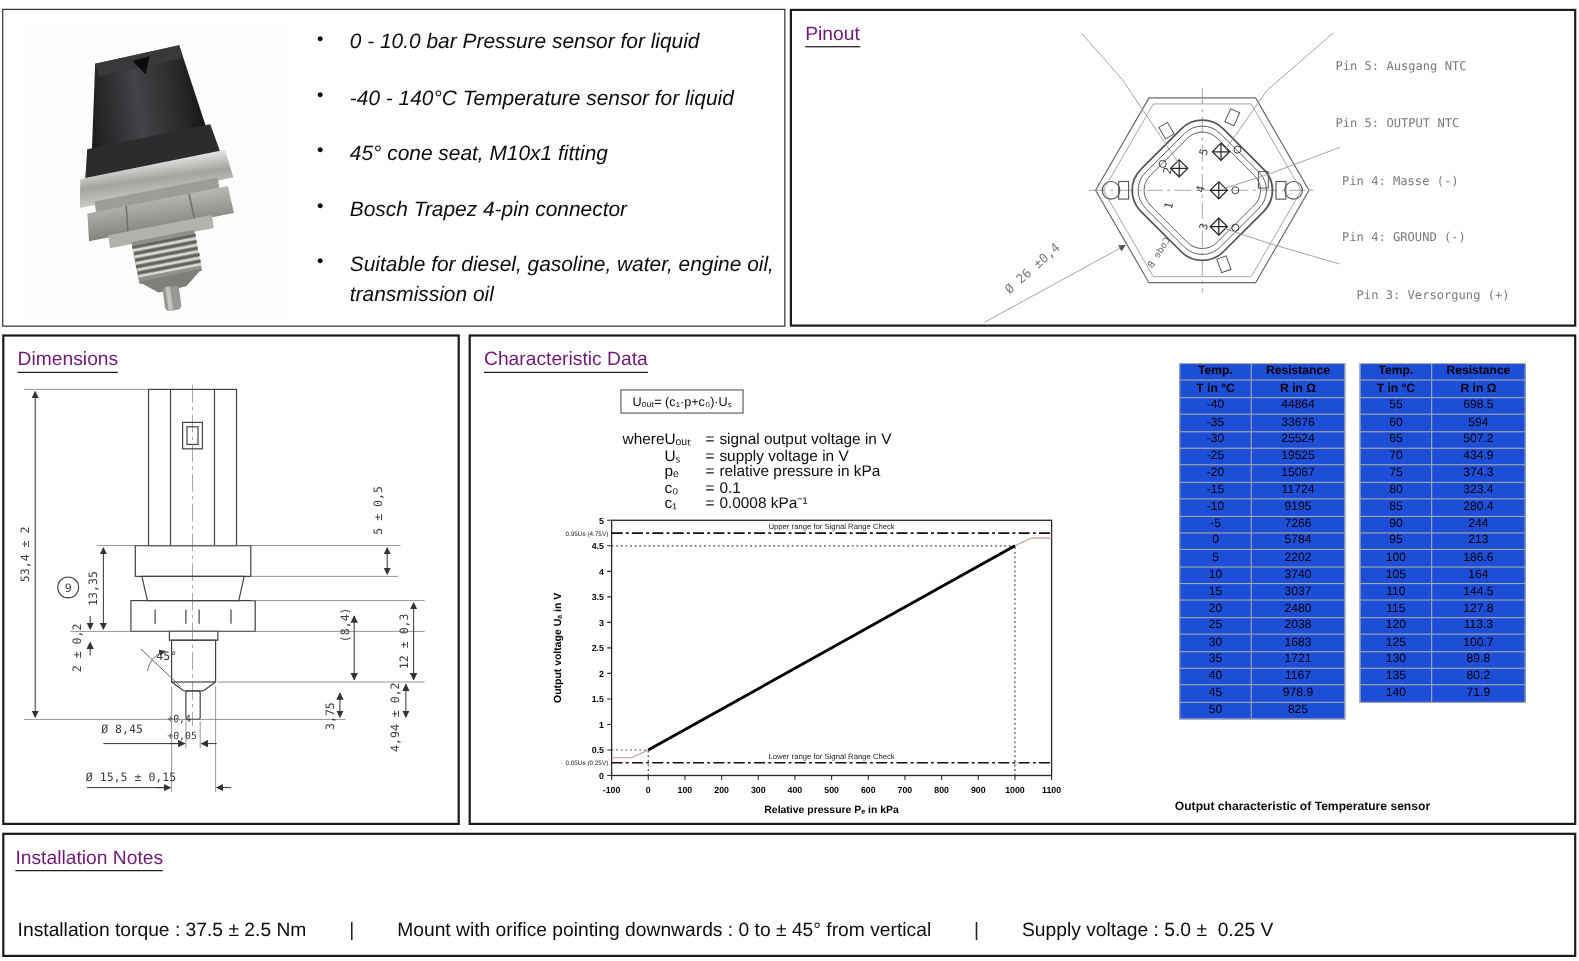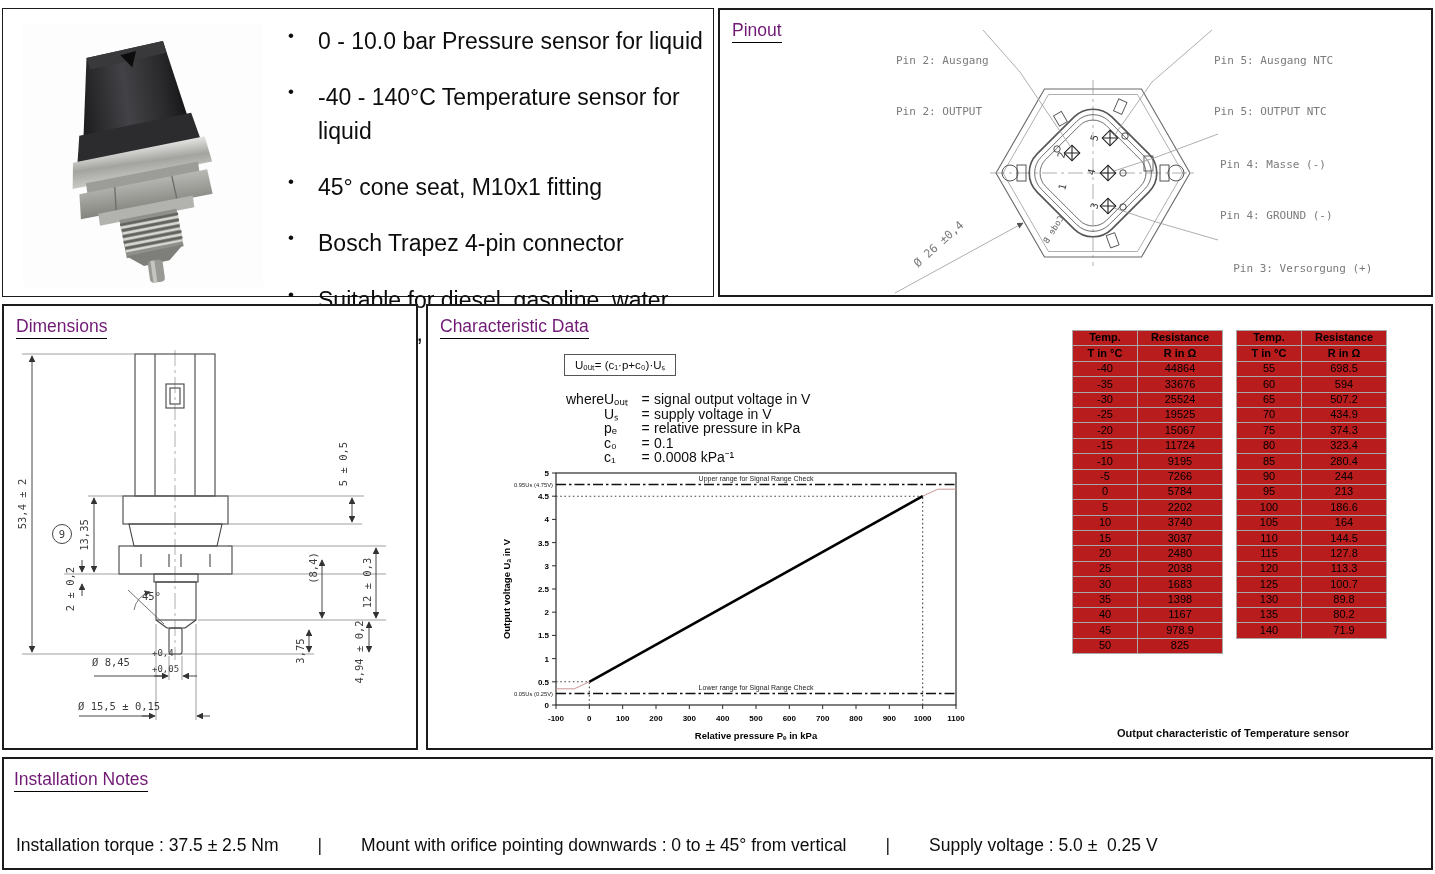--- a/index.html
+++ b/index.html
@@ -8,21 +8,21 @@
   .panel{position:absolute;border:2px solid #1b1b1b;background:#fff;box-sizing:border-box;}
   #pA{left:2px;top:8px;width:712px;height:289px;border-width:1.5px;}
   #pB{left:718px;top:8px;width:715px;height:289px;}
   #pC{left:2px;top:304px;width:416px;height:446px;}
   #pD{left:426px;top:304px;width:1007px;height:446px;}
   #pE{left:2px;top:757px;width:1431px;height:113px;}
   .sec-title{display:inline-block;font-size:17.5px;color:#701a75;border-bottom:1.7px solid #000;
              padding-bottom:1px;margin:10px 0 0 12px;font-weight:400;}
   
   #bullets{position:absolute;left:282px;top:16px;width:428px;margin:0;padding:0;list-style:none;}
-  #bullets li{position:relative;padding-left:33px;font-size:23px;margin-bottom:23px;line-height:1.45;}
+  #bullets li{position:relative;padding-left:33px;font-size:19px;margin-bottom:23px;line-height:1.45;font-style:italic;}
   #bullets li::before{content:"\2022";position:absolute;left:3px;top:-1px;font-size:17px;}
   
   .pinlabel{position:absolute;font-family:"DejaVu Sans Mono",monospace;font-size:11px;
             color:#7a7a7a;line-height:17px;white-space:pre;}
   #lab-pin2{left:176px;top:8px;}
   #lab-pin5{left:494px;top:8px;}
   #lab-pin4{left:500px;top:112px;}
   #lab-pin3{left:500px;top:216px;text-align:center;}
   #lab-dia{position:absolute;left:200px;top:246px;transform:rotate(-42deg);transform-origin:left bottom;
            font-family:"DejaVu Sans Mono",monospace;font-size:11.5px;color:#7a7a7a;white-space:pre;}
@@ -32,28 +32,28 @@
   #wblock{position:absolute;left:138px;top:86px;font-size:14px;}
   .wrow{display:flex;line-height:14.5px;}
   .wpre{width:38px;}
   .wterm{width:33px;}
   .weq{width:17px;text-align:center;}
   .tick{font:700 8px "Liberation Sans",sans-serif;fill:#000;}
   .annot{font:400 7px "Liberation Sans",sans-serif;fill:#222;}
   .side{font:400 5.8px "Liberation Sans",sans-serif;fill:#222;}
   .axlabel{font:700 9.5px "Liberation Sans",sans-serif;fill:#000;}
   
-  .rtable{position:absolute;border-collapse:collapse;font-size:11px;background:#b91c1c;}
+  .rtable{position:absolute;border-collapse:collapse;font-size:11px;background:#1d4ed8;}
   .rtable td,.rtable th{border:1px solid #a8a8a8;text-align:center;padding:0 3px;height:14.4px;line-height:1.05;color:#000;}
   .rtable th{font-weight:700;}
   .rtable .c1{width:58px;}
   .rtable .c2{width:78px;}
   #table1{left:644px;top:24px;}
   #table2{left:808px;top:24px;}
-  #tcaption{position:absolute;left:640px;top:421px;width:330px;text-align:center;font-weight:700;font-size:11px;}
+  #tcaption{position:absolute;left:640px;top:421px;width:330px;text-align:left;font-weight:700;font-size:11px;}
   
   .dimtxt{font:10.5px "DejaVu Sans Mono",monospace;fill:#3d3d3d;}
   .dimtol{font:9px "DejaVu Sans Mono",monospace;fill:#3d3d3d;}
   .pindigit{font:10px "DejaVu Sans Mono",monospace;fill:#333;}
   .codetxt{font:8.5px "DejaVu Sans Mono",monospace;fill:#666;}
   
   #notes{position:absolute;left:12px;top:76px;font-size:17.5px;display:flex;align-items:baseline;white-space:pre;}
   .note-sep{margin:0 39px;color:#222;}
 </style>
 </head>
@@ -193,24 +193,20 @@
 
     <g stroke="#999" stroke-width="0.8" fill="none">
       <polyline points="263,20 300,62 352,139"></polyline>
       <polyline points="492,20 432,72 394,126"></polyline>
       <polyline points="498,124 434,148 394,161"></polyline>
       <polyline points="498,230 436,212 394,198"></polyline>
       <line x1="175" y1="283" x2="303" y2="213" marker-end="url(#arrP)"></line>
     </g>
   </svg>
   <div class="sec-title">Pinout</div>
-  <div id="lab-pin2" class="pinlabel">
-    <div>Pin 2: Ausgang</div>
-    <div>Pin 2: OUTPUT</div>
-  </div>
   <div id="lab-pin5" class="pinlabel">
     <div>Pin 5: Ausgang NTC</div>
     <div>Pin 5: OUTPUT NTC</div>
   </div>
   <div id="lab-pin4" class="pinlabel">
     <div>Pin 4: Masse (-)</div>
     <div>Pin 4: GROUND (-)</div>
   </div>
   <div id="lab-pin3" class="pinlabel">
     <div>Pin 3: Versorgung (+)</div>
@@ -474,21 +470,21 @@
         <tr>
           <td class="c1">25</td>
           <td class="c2">2038</td>
         </tr>
         <tr>
           <td class="c1">30</td>
           <td class="c2">1683</td>
         </tr>
         <tr>
           <td class="c1">35</td>
-          <td class="c2">1398</td>
+          <td class="c2">1721</td>
         </tr>
         <tr>
           <td class="c1">40</td>
           <td class="c2">1167</td>
         </tr>
         <tr>
           <td class="c1">45</td>
           <td class="c2">978.9</td>
         </tr>
         <tr>

